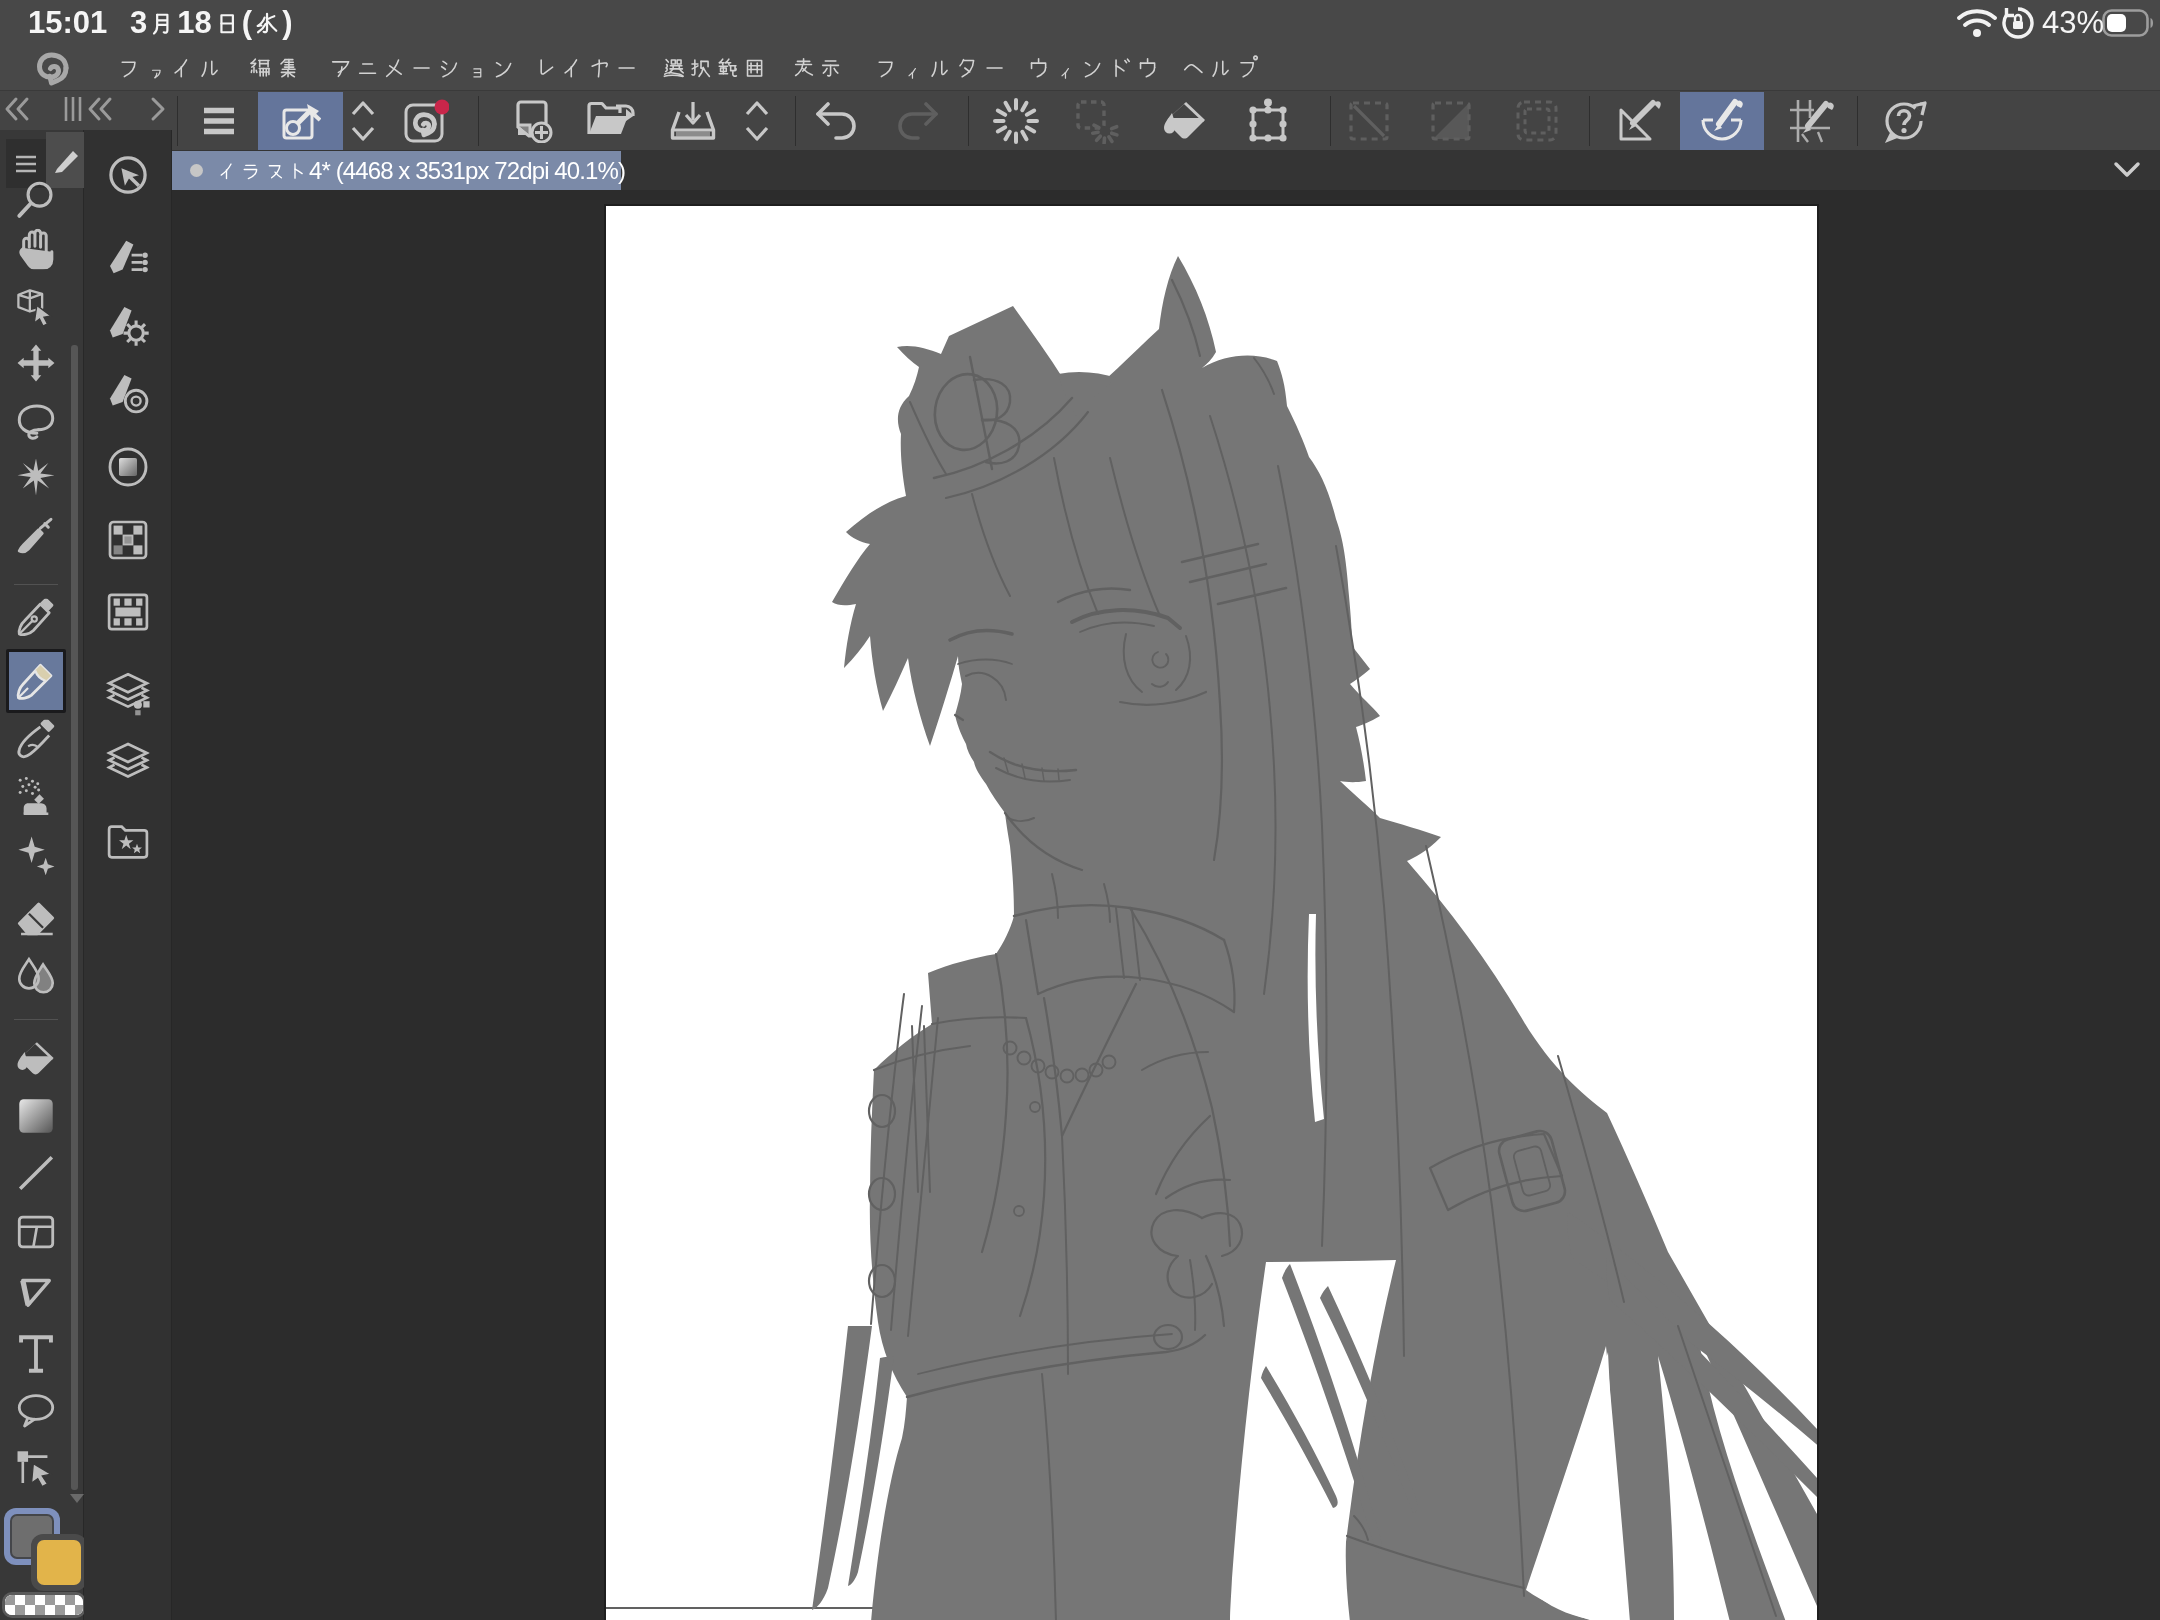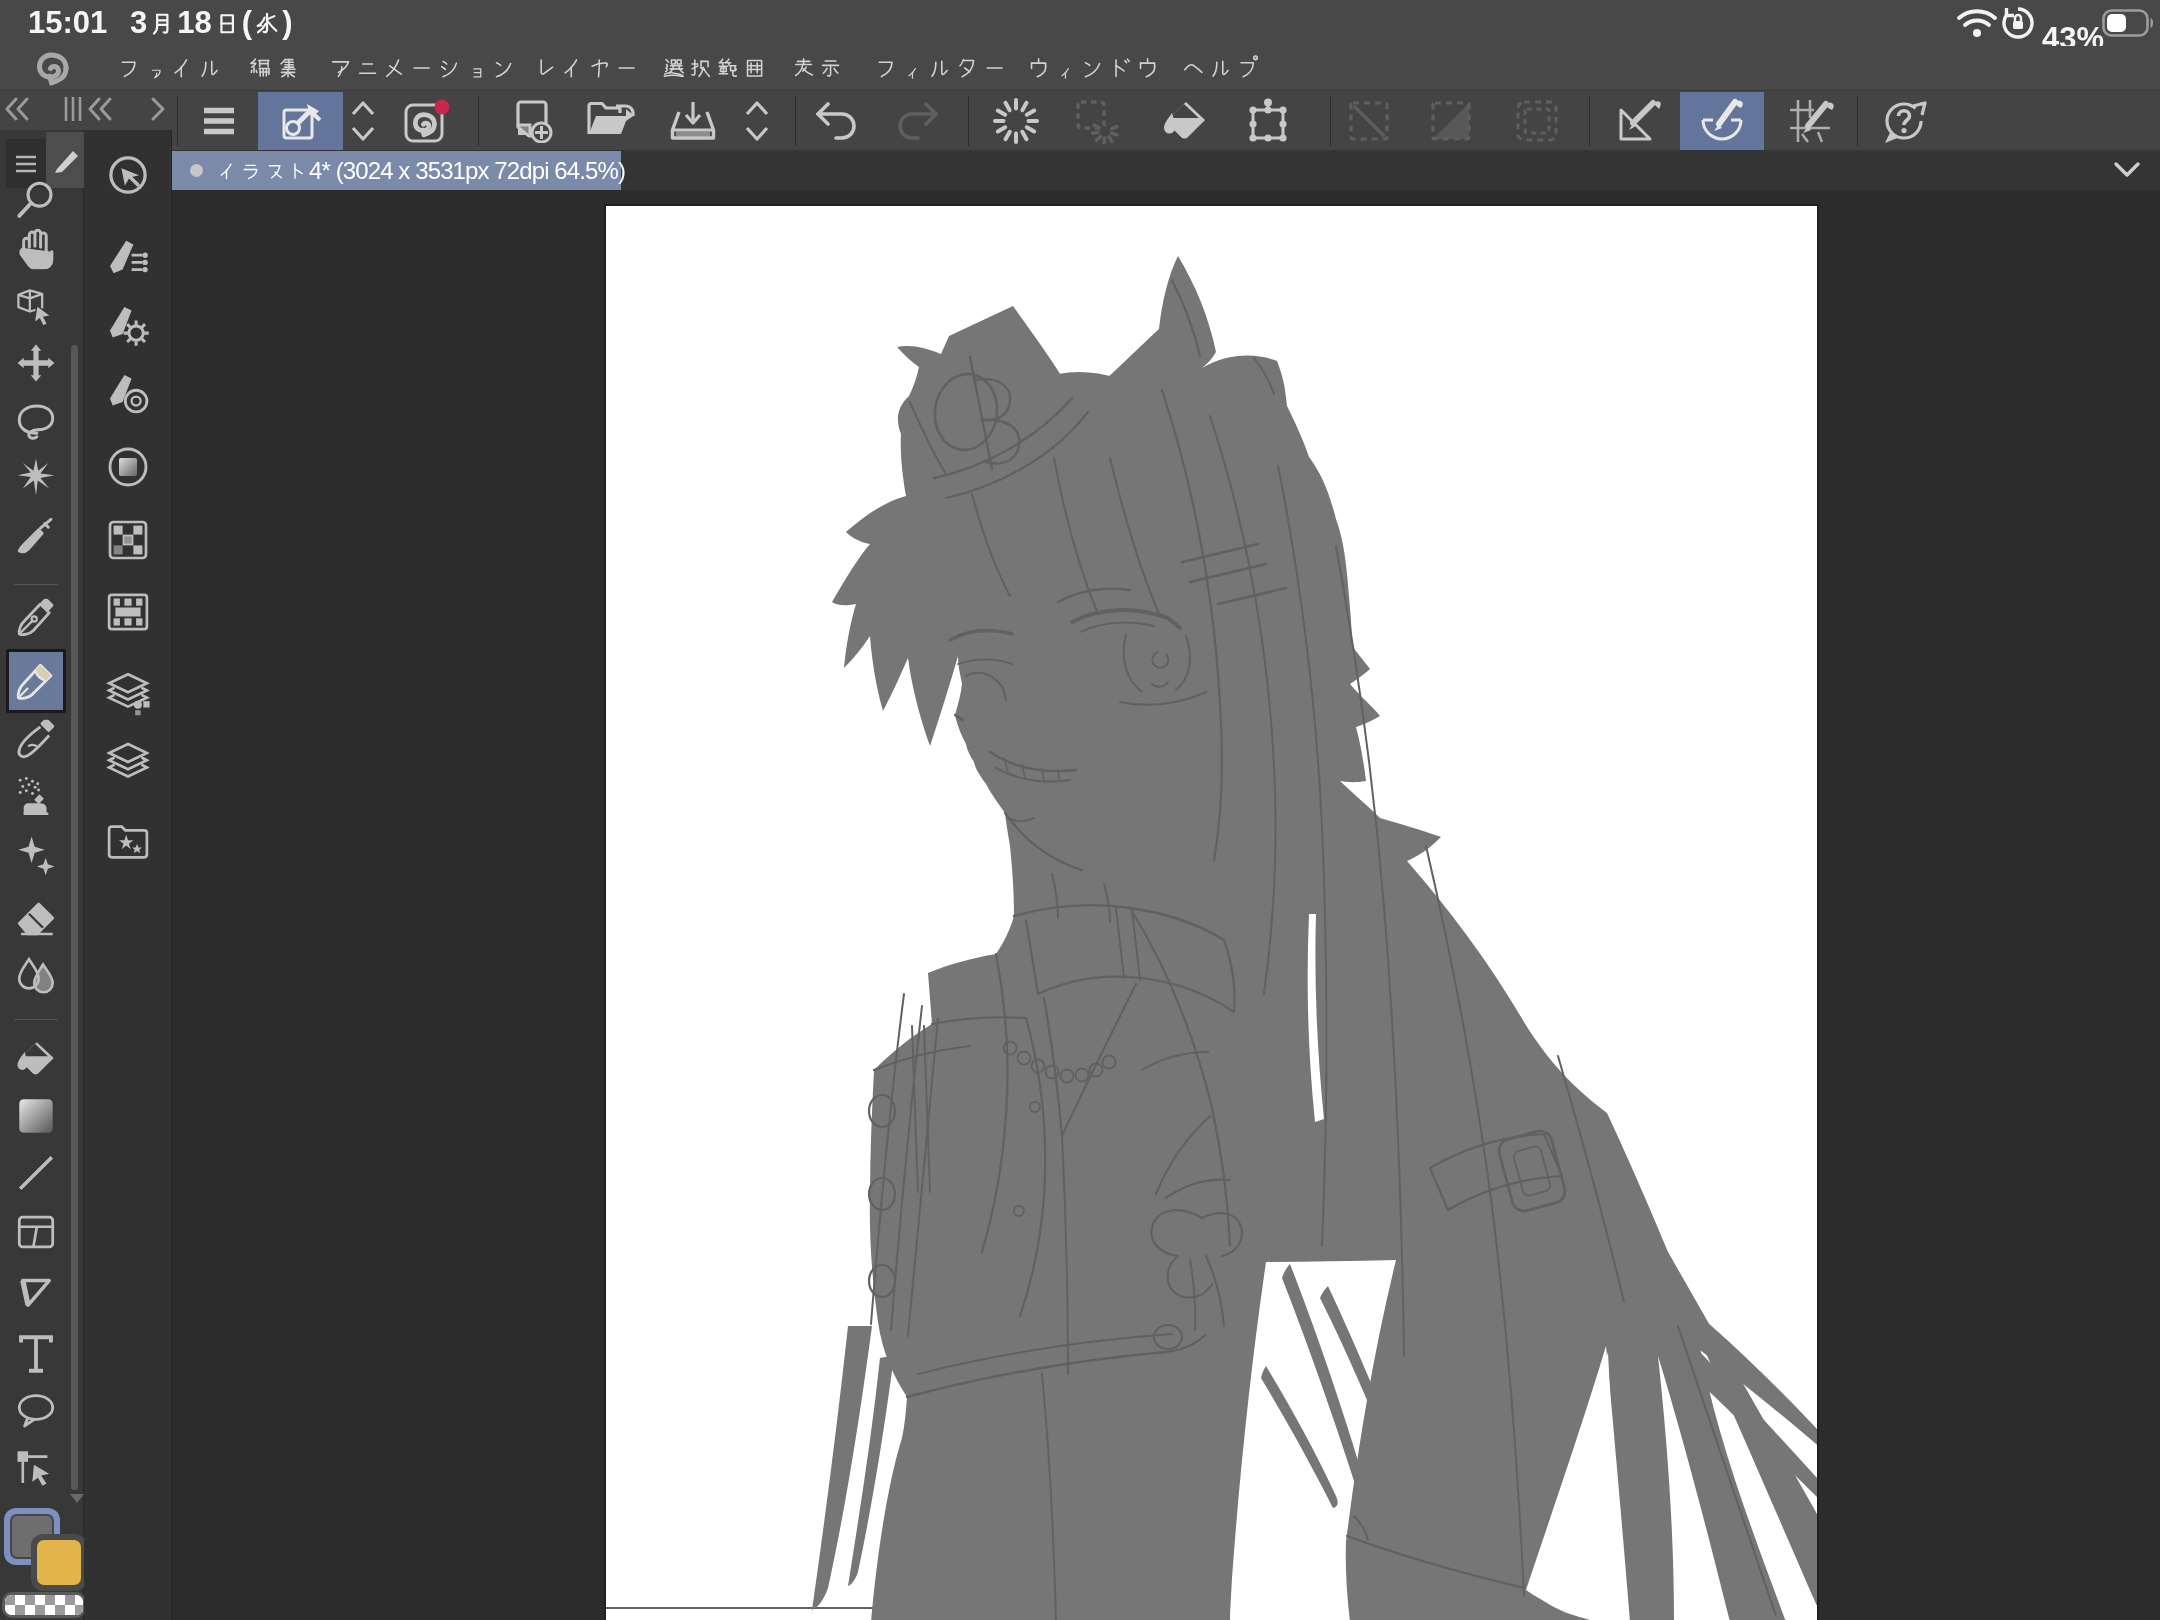--- a/index.html
+++ b/index.html
@@ -94,21 +94,21 @@
       </svg>
     </div>
   <div class="abs icn" style="left:2002px;top:7px;width:32px;height:32px;">
       <svg width="32" height="32" viewBox="0 0 32 32" fill="none" xmlns="http://www.w3.org/2000/svg">
         <path d="M16 2 A14 14 0 1 1 4.5 8" stroke="#f2f2f2" stroke-width="3.4"></path>
         <path d="M4.5 1 V8.5 H12" stroke="#f2f2f2" stroke-width="3.4" fill="none"></path>
         <rect x="11" y="14" width="10" height="8" rx="1.5" fill="#f2f2f2"></rect>
         <path d="M13 14 v-3 a3 3 0 0 1 6 0 v3" stroke="#f2f2f2" stroke-width="2.4"></path>
       </svg>
     </div>
-  <div class="abs statxt" style="left:2042px;top:16px;font-weight:700;"><span>43%</span></div>
+  <div class="abs statxt" style="left:2042px;top:0;font-weight:400;"><span>43%</span></div>
   <div class="abs icn" style="left:2102px;top:9px;width:54px;height:28px;">
       <svg width="54" height="28" viewBox="0 0 54 28" fill="none" xmlns="http://www.w3.org/2000/svg">
         <rect x="1.5" y="1.5" width="44" height="25" rx="8" stroke="#f2f2f2" stroke-opacity="0.5" stroke-width="2.6"></rect>
         <path d="M48.5 9 c3.4 1 3.4 9 0 10" fill="#f2f2f2" fill-opacity="0.5"></path>
         <rect x="5" y="5" width="19" height="18" rx="5" fill="#ffffff"></rect>
       </svg>
     </div>
 </div>
 
 <div id="menubar" class="abs">
@@ -730,21 +730,21 @@
           </svg>
         </span>
         <span style="display:inline-flex;width:23.28px;justify-content:center;align-items:center;height:24px">
           <svg width="24" height="24" viewBox="0 0 100 100" style="display:block" xmlns="http://www.w3.org/2000/svg">
             <g transform="translate(9.5,9.5) scale(0.81)">
               <path d="M36 12 V88" fill="none" stroke="currentColor" stroke-width="7.2" stroke-linecap="round" stroke-linejoin="round"></path>
               <path d="M36 40 C48 46 60 54 74 64" fill="none" stroke="currentColor" stroke-width="7.2" stroke-linecap="round" stroke-linejoin="round"></path>
             </g>
           </svg>
         </span>
-        <span style="white-space:pre">4* (3024 x 3531px 72dpi 64.5%)</span>
+        <span style="white-space:pre">4* (4468 x 3531px 72dpi 40.1%)</span>
       </div>
   </div>
   <div class="abs icn" style="left:1940px;top:6px;width:30px;height:28px;">
       <svg width="30" height="28" viewBox="0 0 30 28" fill="none" xmlns="http://www.w3.org/2000/svg">
         <path d="M4 8 L15 19 L26 8" stroke="#cdcdcd" stroke-width="3.5" stroke-linecap="round" stroke-linejoin="round"></path>
       </svg>
     </div>
 </div>
 
 <div id="canvasarea" class="abs">

